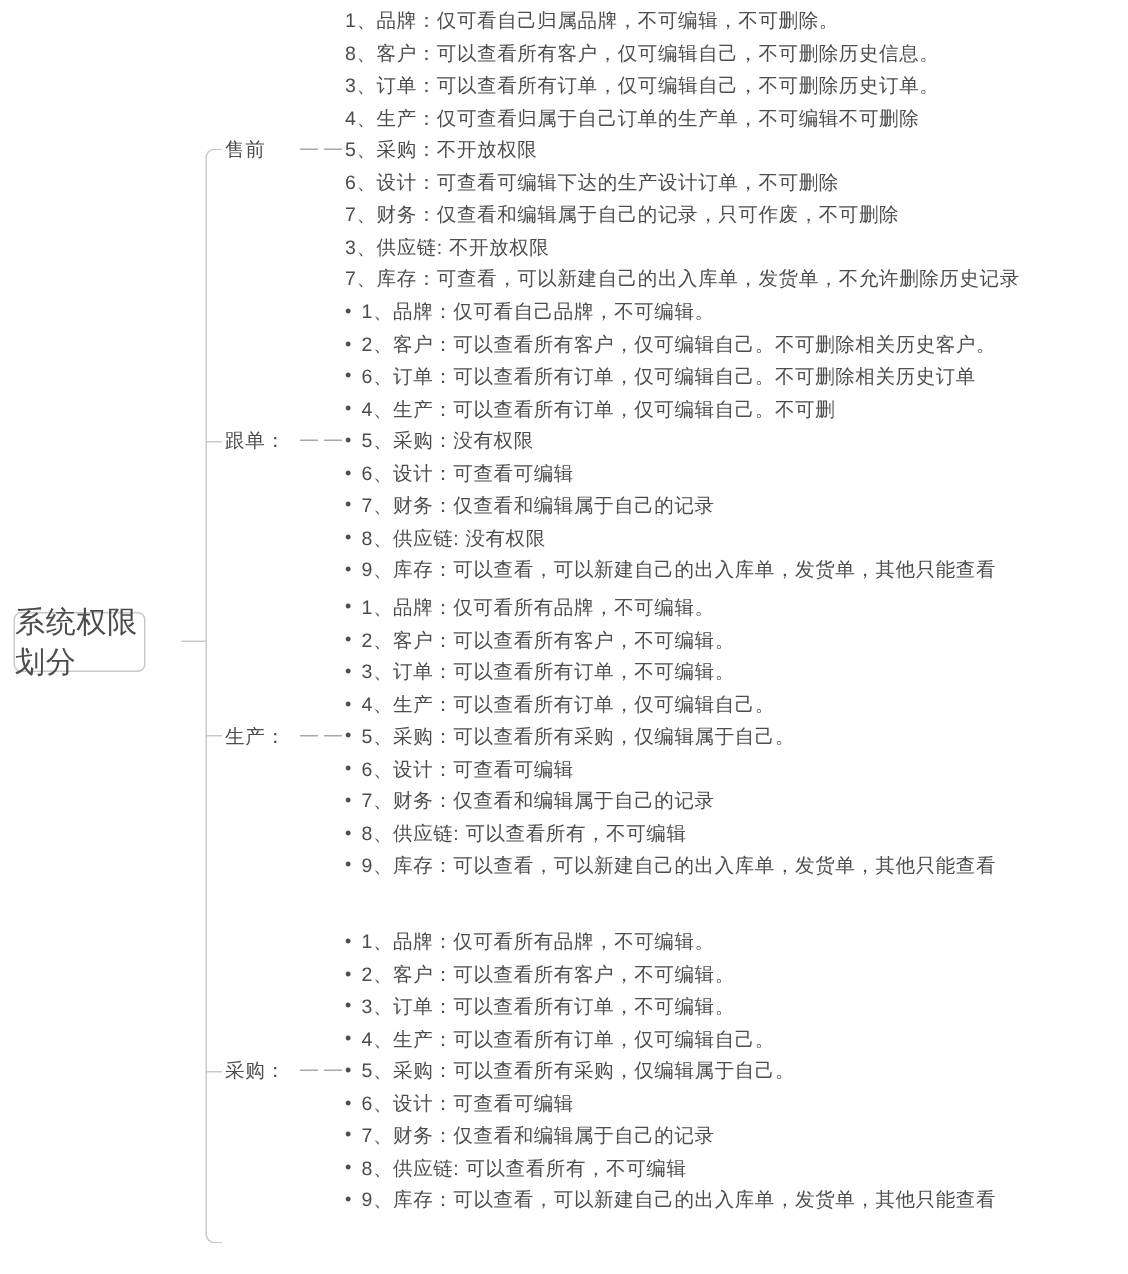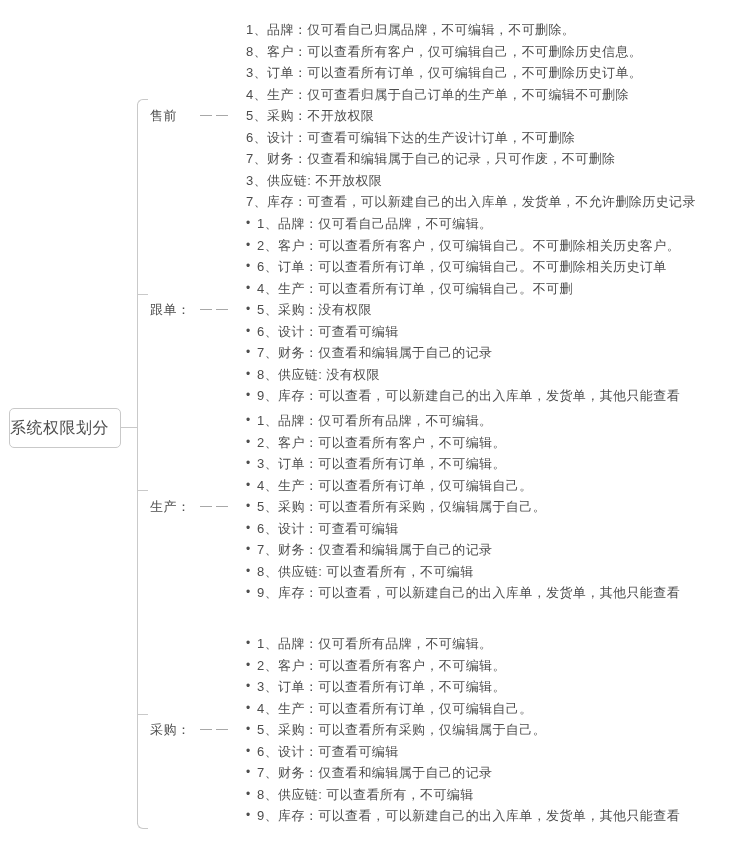--- a/index.html
+++ b/index.html
@@ -14,24 +14,24 @@
     width:752px;height:849px;
     background:var(--bg);
     font-family:"Liberation Sans","DejaVu Sans",sans-serif;
     color:var(--text);
     overflow:hidden;
   }
   .canvas{position:relative;width:752px;height:849px;background:var(--bg);}
 
   
   .root-node{
-    position:absolute;left:9px;top:408px;width:112px;height:40px;
+    position:absolute;left:9px;top:408px;width:88px;height:40px;
     border:1px solid var(--root-border);border-radius:5px;background:#fff;
     display:flex;align-items:center;justify-content:flex-start;
-    font-size:16px;color:var(--text);
+    font-size:20px;color:var(--text);
     box-sizing:border-box;
     letter-spacing:0.5px;
   }
 
   
   .root-connector{
     position:absolute;left:121px;top:427px;width:17px;height:0;
     border-top:1px solid var(--line);
   }
   .trunk{
@@ -77,21 +77,21 @@
     flex:0 0 28px;width:28px;height:1px;
     display:flex;align-items:center;gap:4px;
     margin-right:2px;
   }
   .dash i{
     display:block;width:12px;height:1px;background:var(--dash);
   }
 
   
   ul.items{
-    list-style:none;margin:16px;padding:0;
+    list-style:none;margin:0;padding:0;
   }
   ul.items li{
     height:21.5px;line-height:21.5px;
     font-size:13px;color:var(--text);
     white-space:nowrap;
     letter-spacing:0.4px;
     display:flex;align-items:center;
   }
   ul.items .bullet{
     display:inline-block;width:11px;flex:0 0 11px;

